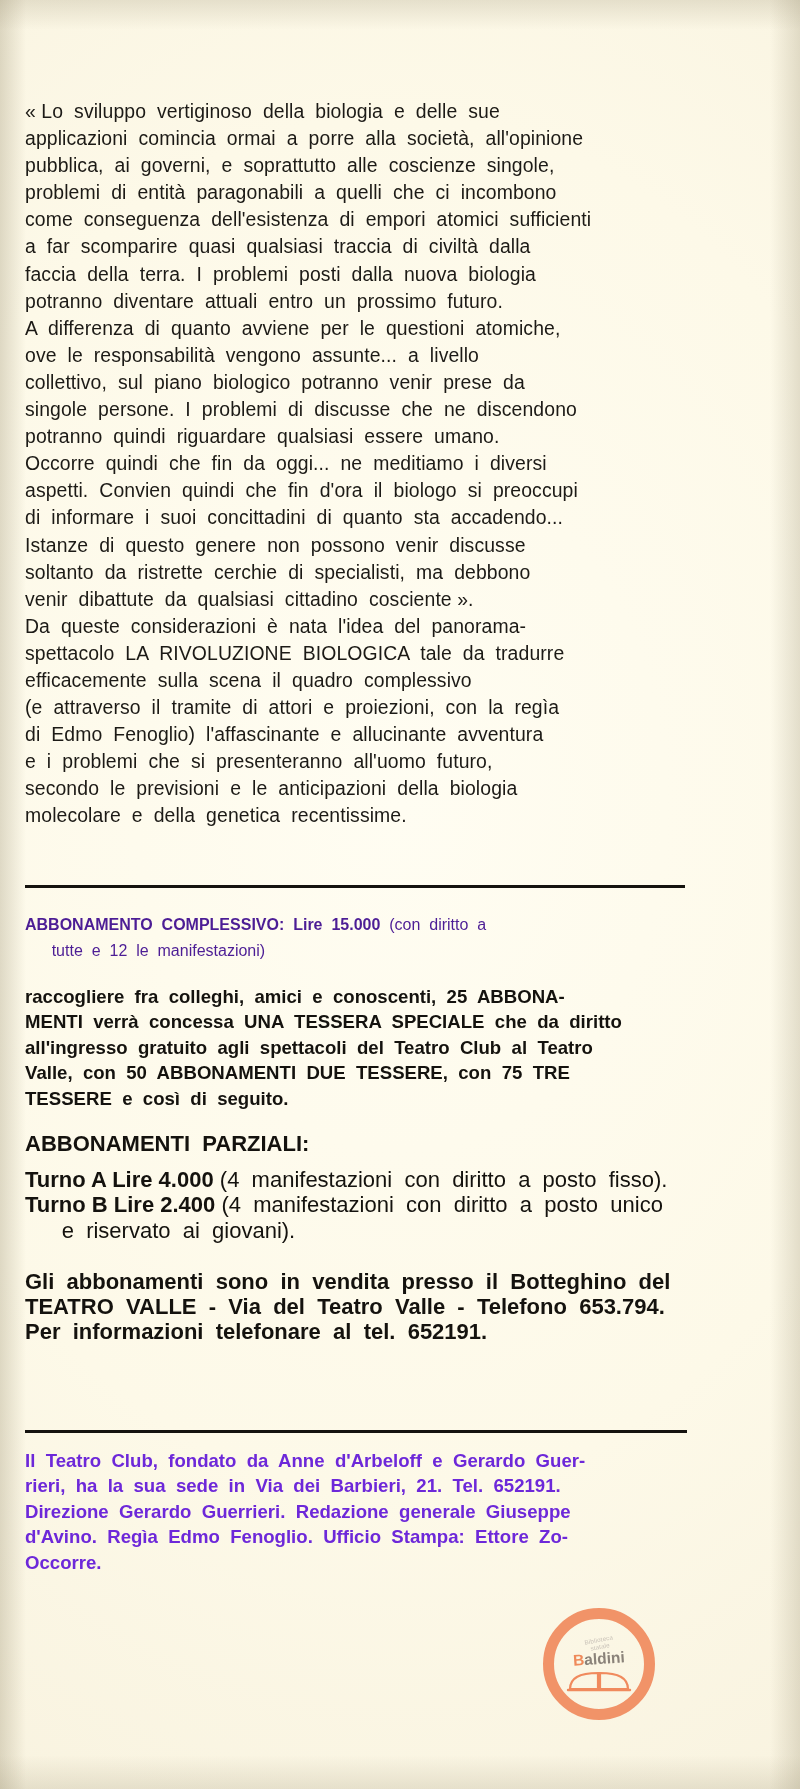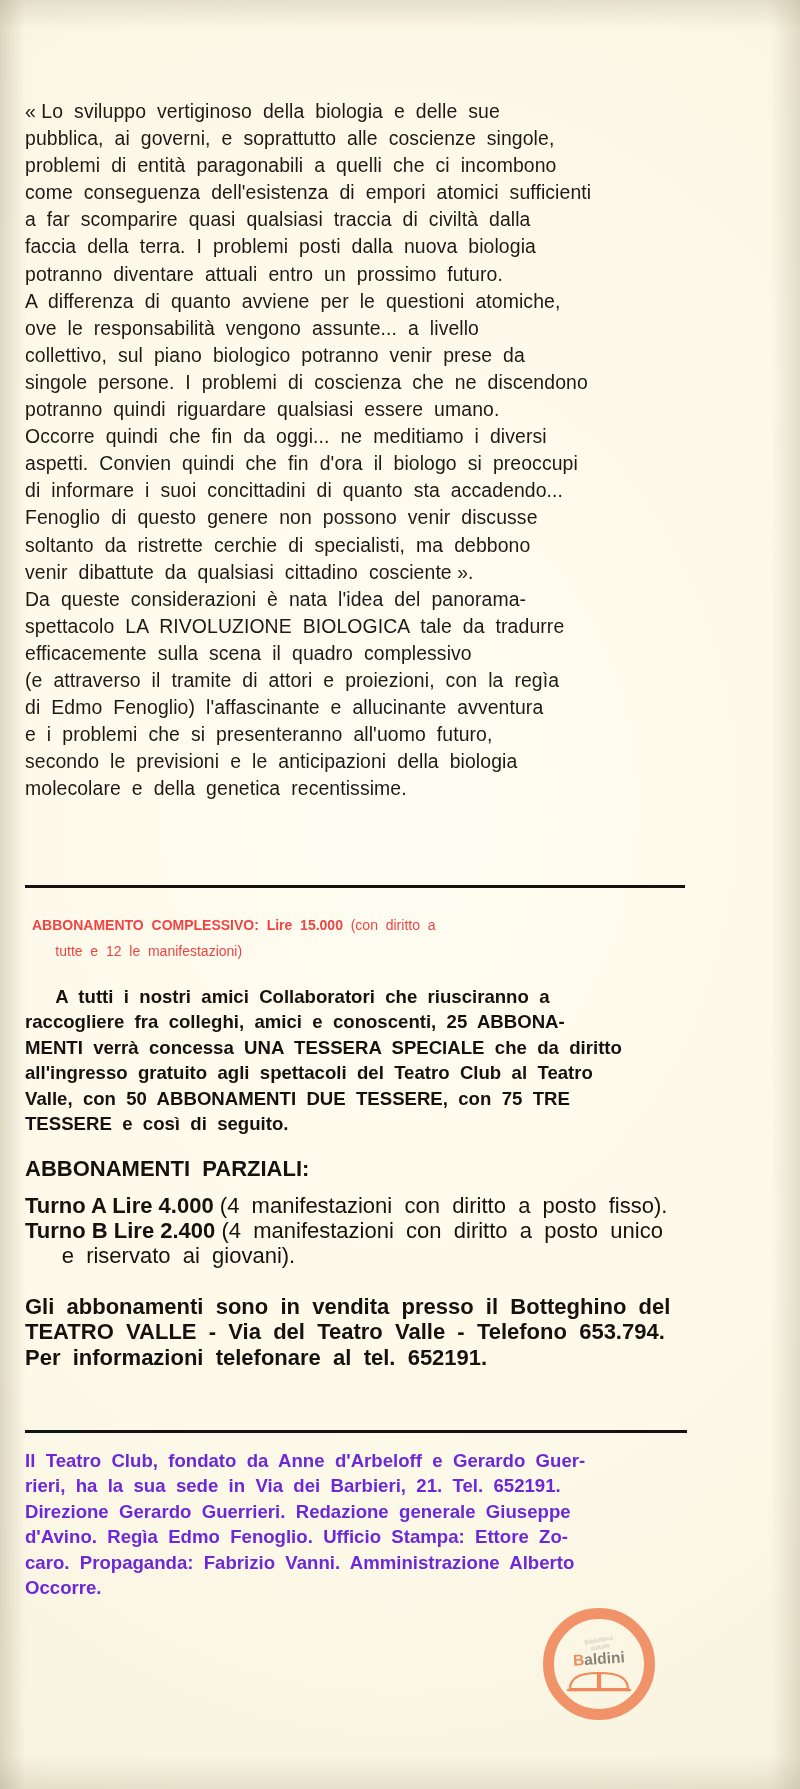--- a/index.html
+++ b/index.html
@@ -90,21 +90,21 @@
     width: 690px;
   }
   .sline {
     font-size: 22px;
     line-height: 25.2px;
     color: #14120e;
     white-space: pre;
   }
   .b { font-weight: 700; }
 
-  .head-line { font-size: 14px; line-height: 26px; white-space: pre; color:#ef4444;margin-left:7px; }
+  .head-line { font-size: 16px; line-height: 26px; white-space: pre; color:#4c1d95; }
 
   .gap-sm { height: 11px; }
   .gap-md { height: 20px; }
   .gap-lg { height: 26px; }
 
   .para-just {
     font-size: 18.6px;
     line-height: 25.4px;
     color: #14120e;
     white-space: pre;
@@ -176,35 +176,36 @@
 </style>
 </head>
 <body>
 
 <div class="paper"></div>
 
 <div class="content">
 
   <div class="quote-block">
     <div class="qline">« Lo  sviluppo  vertiginoso  della  biologia  e  delle  sue</div>
+    <div class="qline">applicazioni  comincia  ormai  a  porre  alla  società,  all'opinione</div>
     <div class="qline">pubblica,  ai  governi,  e  soprattutto  alle  coscienze  singole,</div>
     <div class="qline">problemi  di  entità  paragonabili  a  quelli  che  ci  incombono</div>
     <div class="qline">come  conseguenza  dell'esistenza  di  empori  atomici  sufficienti</div>
     <div class="qline">a  far  scomparire  quasi  qualsiasi  traccia  di  civiltà  dalla</div>
     <div class="qline">faccia  della  terra.  I  problemi  posti  dalla  nuova  biologia</div>
     <div class="qline">potranno  diventare  attuali  entro  un  prossimo  futuro.</div>
     <div class="qline">A  differenza  di  quanto  avviene  per  le  questioni  atomiche,</div>
     <div class="qline">ove  le  responsabilità  vengono  assunte...  a  livello</div>
     <div class="qline">collettivo,  sul  piano  biologico  potranno  venir  prese  da</div>
-    <div class="qline">singole  persone.  I  problemi  di  coscienza  che  ne  discendono</div>
+    <div class="qline">singole  persone.  I  problemi  di  discusse  che  ne  discendono</div>
     <div class="qline">potranno  quindi  riguardare  qualsiasi  essere  umano.</div>
     <div class="qline">Occorre  quindi  che  fin  da  oggi...  ne  meditiamo  i  diversi</div>
     <div class="qline">aspetti.  Convien  quindi  che  fin  d'ora  il  biologo  si  preoccupi</div>
     <div class="qline">di  informare  i  suoi  concittadini  di  quanto  sta  accadendo...</div>
-    <div class="qline">Fenoglio  di  questo  genere  non  possono  venir  discusse</div>
+    <div class="qline">Istanze  di  questo  genere  non  possono  venir  discusse</div>
     <div class="qline">soltanto  da  ristrette  cerchie  di  specialisti,  ma  debbono</div>
     <div class="qline">venir  dibattute  da  qualsiasi  cittadino  cosciente ».</div>
     <div class="qline">Da  queste  considerazioni  è  nata  l'idea  del  panorama-</div>
     <div class="qline">spettacolo  LA  RIVOLUZIONE  BIOLOGICA  tale  da  tradurre</div>
     <div class="qline">efficacemente  sulla  scena  il  quadro  complessivo</div>
     <div class="qline">(e  attraverso  il  tramite  di  attori  e  proiezioni,  con  la  regìa</div>
     <div class="qline">di  Edmo  Fenoglio)  l'affascinante  e  allucinante  avventura</div>
     <div class="qline">e  i  problemi  che  si  presenteranno  all'uomo  futuro,</div>
     <div class="qline">secondo  le  previsioni  e  le  anticipazioni  della  biologia</div>
     <div class="qline">molecolare  e  della  genetica  recentissime.</div>
@@ -212,21 +213,20 @@
 
   <div class="rule r1"></div>
 
   <div class="sub-block">
 
     <div class="head-line"><span class="b">ABBONAMENTO  COMPLESSIVO:  Lire  15.000 </span><span> (con  diritto  a</span></div>
     <div class="head-line">      tutte  e  12  le  manifestazioni)</div>
 
     <div class="gap-md"></div>
 
-    <div class="para-just b">      A  tutti  i  nostri  amici  Collaboratori  che  riusciranno  a</div>
     <div class="para-just b">raccogliere  fra  colleghi,  amici  e  conoscenti,  25  ABBONA-</div>
     <div class="para-just b">MENTI  verrà  concessa  UNA  TESSERA  SPECIALE  che  da  diritto</div>
     <div class="para-just b">all'ingresso  gratuito  agli  spettacoli  del  Teatro  Club  al  Teatro</div>
     <div class="para-just b">Valle,  con  50  ABBONAMENTI  DUE  TESSERE,  con  75  TRE</div>
     <div class="para-just b">TESSERE  e  così  di  seguito.</div>
 
     <div class="gap-md"></div>
 
     <div class="sline b">ABBONAMENTI  PARZIALI:</div>
 
@@ -243,21 +243,20 @@
     <div class="sline b">Per  informazioni  telefonare  al  tel.  652191.</div>
   </div>
 
   <div class="rule r2"></div>
 
   <div class="colophon">
     <div class="cline">Il  Teatro  Club,  fondato  da  Anne  d'Arbeloff  e  Gerardo  Guer-</div>
     <div class="cline">rieri,  ha  la  sua  sede  in  Via  dei  Barbieri,  21.  Tel.  652191.</div>
     <div class="cline">Direzione  Gerardo  Guerrieri.  Redazione  generale  Giuseppe</div>
     <div class="cline">d'Avino.  Regìa  Edmo  Fenoglio.  Ufficio  Stampa:  Ettore  Zo-</div>
-    <div class="cline">caro.  Propaganda:  Fabrizio  Vanni.  Amministrazione  Alberto</div>
     <div class="cline">Occorre.</div>
   </div>
 
 </div>
 
 <div class="stamp">
   <div class="stamp-ring"></div>
   <div class="stamp-inner">
     <div class="stamp-top-text">
       <div>Biblioteca</div>

